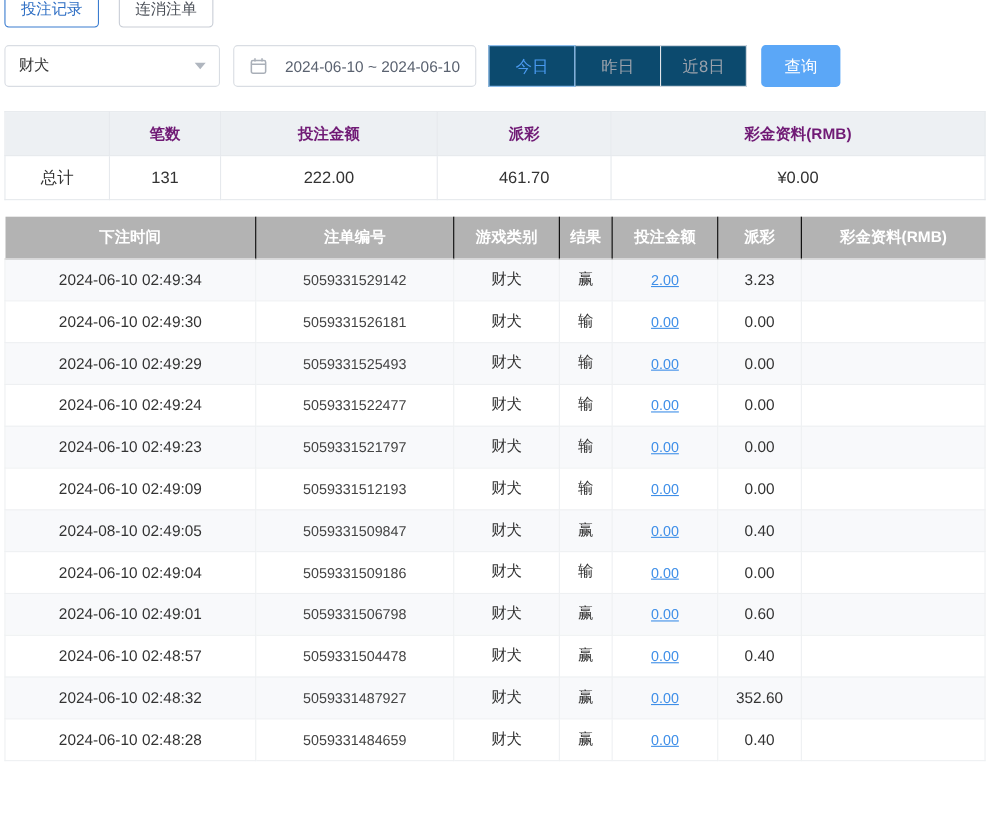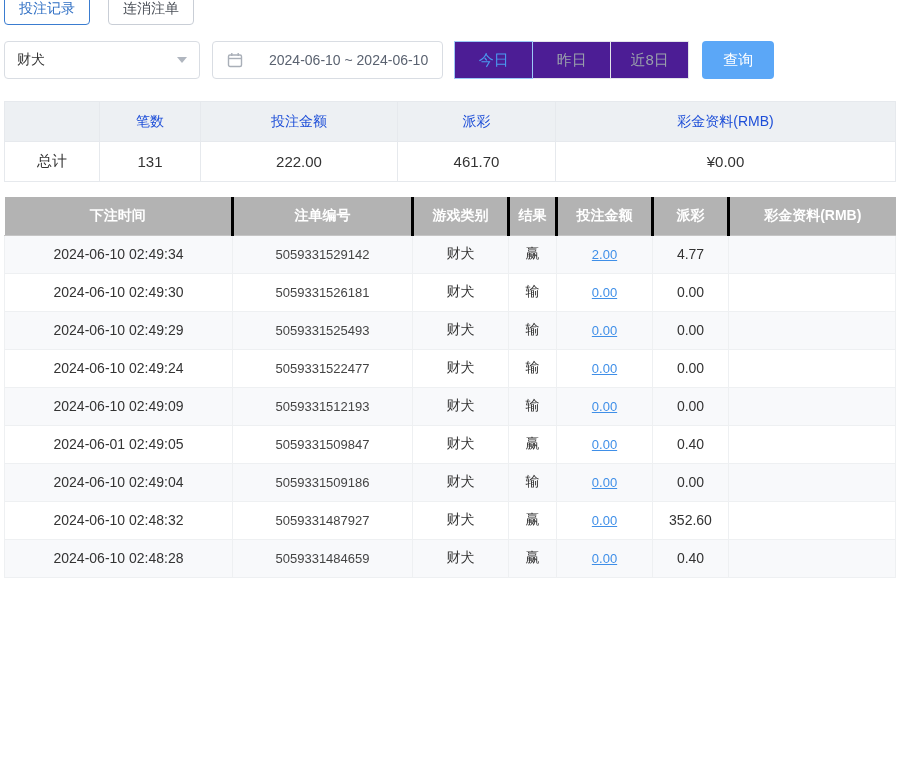--- a/index.html
+++ b/index.html
@@ -26,51 +26,51 @@
     width:196px; height:38px; border:1px solid #d9dde3; border-radius:4px;
     display:flex; align-items:center; justify-content:space-between;
     padding:0 12px; color:#333; cursor:pointer; background:#fff;
   }
   .caret {
     width:0; height:0; border-left:5px solid transparent;
     border-right:5px solid transparent; border-top:6px solid #b0b6bf;
   }
   .date-picker {
     height:38px; border:1px solid #d9dde3; border-radius:4px; background:#fff;
-    display:flex; align-items:center; gap:26px; padding:0 14px;
+    display:flex; align-items:center; gap:16px; padding:0 14px;
     margin-left:12px; color:#5a6270; cursor:pointer;
   }
   .cal-icon { display:inline-flex; }
   .range-group { display:flex; margin-left:12px; }
   .range-btn {
-    width:79px; height:38px; border:1px solid #e2e5ea; background:#4c1d95;
+    width:79px; height:38px; border:1px solid #e2e5ea; background:#0c4a6e;
     color:#9aa1ab; font-size:15px; margin-left:-1px; cursor:pointer;
     font-family:inherit;
   }
   .range-btn.active { color:#4a9af0; border-color:#9cc9f7; position:relative; z-index:1; }
   .search-btn {
     width:72px; height:38px; background:#5ba7f7; color:#fff; border:none;
     border-radius:4px; font-size:15px; margin-left:13px; cursor:pointer;
     font-family:Liberation Mono, monospace;
   }
 
   
   table { border-collapse:collapse; table-layout:fixed; }
   .summary { width:891px; margin-top:22px; }
   .summary th, .summary td {
     border:1px solid #e6e9ed; height:40px; text-align:center; padding:0;
   }
-  .summary th { background:#edf0f3; font-weight:400; color:#1d4ed8; font-size:14px; }
+  .summary th { background:#edf0f3; font-weight:700; color:#701a75; font-size:14px; }
   .summary td { background:#fff; color:#333; font-size:15px; }
 
   
   .bet-table { width:891px; margin-top:15px; }
   .bet-table thead th {
     background:#b3b3b3; color:#fff; height:38px; font-weight:700; font-size:14px;
-    border-right:3px solid #000000; border-bottom:1px solid #c5c5c5; padding:0;
+    border-right:1px solid #000000; border-bottom:1px solid #c5c5c5; padding:0;
   }
   .bet-table thead th:last-child { border-right:none; }
   .bet-table tbody td {
     height:38px; border:1px solid #eef0f2; text-align:center; padding:0;
     color:#333; font-size:14px; background:#fff;
   }
   .bet-table tbody tr:nth-child(odd) td { background:#f8f9fb; }
   .bet-table tbody td.order { font-size:13px; color:#444; }
   .bet-link { color:#3f8fe8; text-decoration:underline; font-size:13px; }
 </style>
@@ -162,21 +162,21 @@
     </thead>
     <tbody>
   <tr>
     <td>2024-06-10 02:49:34</td>
     <td class="order">5059331529142</td>
     <td>财犬</td>
     <td>赢</td>
     <td>
       <a class="bet-link" href="#">2.00</a>
     </td>
-    <td>4.77</td>
+    <td>3.23</td>
     <td></td>
   </tr>
 
   <tr>
     <td>2024-06-10 02:49:30</td>
     <td class="order">5059331526181</td>
     <td>财犬</td>
     <td>输</td>
     <td>
       <a class="bet-link" href="#">0.00</a>
@@ -203,35 +203,46 @@
     <td class="order">5059331522477</td>
     <td>财犬</td>
     <td>输</td>
     <td>
       <a class="bet-link" href="#">0.00</a>
     </td>
     <td>0.00</td>
     <td></td>
   </tr>
 
+  <tr>
+    <td>2024-06-10 02:49:23</td>
+    <td class="order">5059331521797</td>
+    <td>财犬</td>
+    <td>输</td>
+    <td>
+      <a class="bet-link" href="#">0.00</a>
+    </td>
+    <td>0.00</td>
+    <td></td>
+  </tr>
 
   <tr>
     <td>2024-06-10 02:49:09</td>
     <td class="order">5059331512193</td>
     <td>财犬</td>
     <td>输</td>
     <td>
       <a class="bet-link" href="#">0.00</a>
     </td>
     <td>0.00</td>
     <td></td>
   </tr>
 
   <tr>
-    <td>2024-06-01 02:49:05</td>
+    <td>2024-08-10 02:49:05</td>
     <td class="order">5059331509847</td>
     <td>财犬</td>
     <td>赢</td>
     <td>
       <a class="bet-link" href="#">0.00</a>
     </td>
     <td>0.40</td>
     <td></td>
   </tr>
 
@@ -240,21 +251,43 @@
     <td class="order">5059331509186</td>
     <td>财犬</td>
     <td>输</td>
     <td>
       <a class="bet-link" href="#">0.00</a>
     </td>
     <td>0.00</td>
     <td></td>
   </tr>
 
-
+  <tr>
+    <td>2024-06-10 02:49:01</td>
+    <td class="order">5059331506798</td>
+    <td>财犬</td>
+    <td>赢</td>
+    <td>
+      <a class="bet-link" href="#">0.00</a>
+    </td>
+    <td>0.60</td>
+    <td></td>
+  </tr>
+
+  <tr>
+    <td>2024-06-10 02:48:57</td>
+    <td class="order">5059331504478</td>
+    <td>财犬</td>
+    <td>赢</td>
+    <td>
+      <a class="bet-link" href="#">0.00</a>
+    </td>
+    <td>0.40</td>
+    <td></td>
+  </tr>
 
   <tr>
     <td>2024-06-10 02:48:32</td>
     <td class="order">5059331487927</td>
     <td>财犬</td>
     <td>赢</td>
     <td>
       <a class="bet-link" href="#">0.00</a>
     </td>
     <td>352.60</td>

